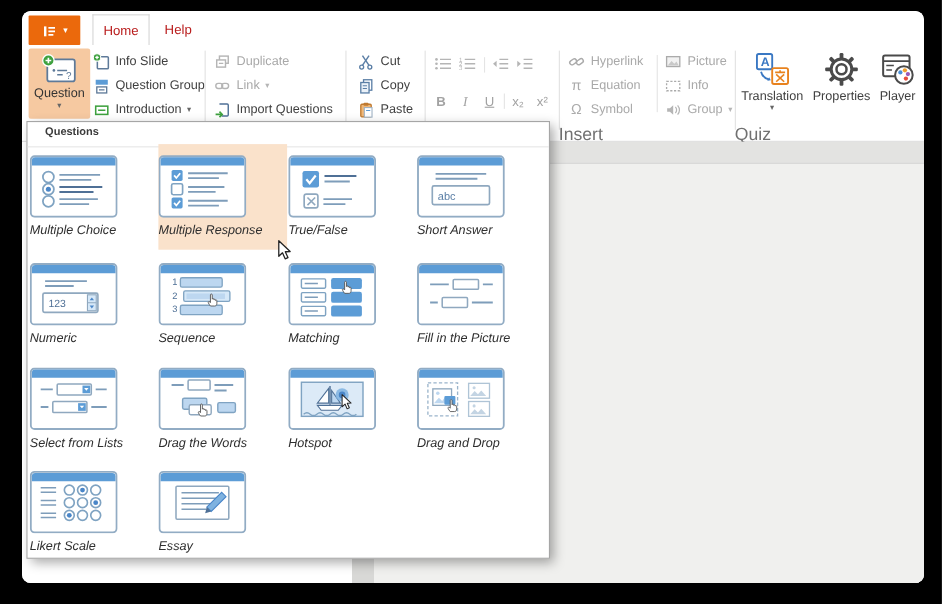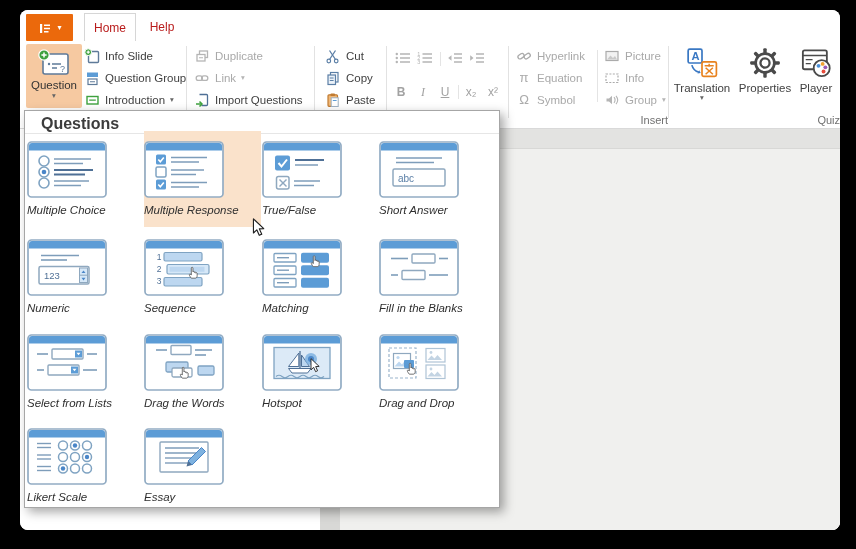--- a/index.html
+++ b/index.html
@@ -25,32 +25,32 @@
   .caret.dis{color:#B5B5B5;}
   .r-item{position:absolute;height:18px;display:flex;align-items:center;gap:5px;white-space:nowrap;cursor:default;}
   .r-label{font-size:11.5px;color:#3F3F3F;}
   .r-item.disabled .r-label{color:#A9A9A9;}
   .sep{position:absolute;top:5px;width:1px;height:72px;background:#E2E2E2;}
   .mini-sep{position:absolute;width:1px;background:#E4E4E4;}
   .fmt-btn{position:absolute;top:42px;width:18px;height:18px;text-align:center;font-size:12px;color:#A2A2A2;line-height:18px;}
   .fmt-icon{position:absolute;top:9px;}
   .big-btn{position:absolute;top:2px;height:72px;display:flex;flex-direction:column;align-items:center;cursor:default;}
   .big-label{font-size:11.5px;color:#3F3F3F;margin-top:3px;}
-  .group-label{position:absolute;top:73px;text-align:right;font-size:11px;color:#717171;}
+  .group-label{position:absolute;top:73px;text-align:left;font-size:16px;color:#717171;}
   .glyph-icon{font-size:13px;color:#ABABAB;width:16px;text-align:center;line-height:16px;}
   
   .workspace{position:absolute;left:0;top:119px;right:0;bottom:0;background:#fff;}
   .splitter{position:absolute;left:300px;top:0;bottom:0;width:20px;background:#D8D8D6;}
   .right-panel{position:absolute;left:320px;right:0;top:0;bottom:0;background:#F0F0EE;}
   .right-strip{position:absolute;left:0;right:0;top:0;height:19px;background:#E3E3E1;border-bottom:1px solid #D8D8D6;}
   
   .dropdown{position:absolute;left:4px;top:100px;width:476px;height:398px;background:#fff;
             border:1px solid #A6A6A6;box-shadow:4px 4px 10px rgba(0,0,0,.35);z-index:10;box-sizing:border-box;}
   .dd-header{position:absolute;left:0;top:0;right:0;height:22px;border-bottom:1px solid #E6E6E6;}
-  .dd-title{position:absolute;left:16px;top:4px;font-size:16px;font-weight:bold;color:#3C3C3C;}
+  .dd-title{position:absolute;left:16px;top:4px;font-size:10px;font-weight:bold;color:#3C3C3C;}
   .tile{position:absolute;width:117px;height:96px;box-sizing:border-box;padding-top:10px;
         display:flex;flex-direction:column;align-items:flex-start;cursor:default;}
   .tile.hl{background:#FAE2CB;}
   .tile-label{font-size:11.5px;color:#2F2F2F;margin-top:6px;white-space:nowrap;font-style:italic;}
   .cursor{position:absolute;left:232px;top:208px;z-index:20;}
 </style>
 </head>
 <body>
 
 <svg width="0" height="0" style="position:absolute">
@@ -476,21 +476,21 @@
         <path d="M2,9.5 V5 Q2,2 5,2 H75 Q78,2 78,5 V9.5 Z" fill="#5C9CD6"></path>
         <g stroke="#7E9DBA" stroke-width="1.6">
           <line x1="12" y1="19.5" x2="29" y2="19.5"></line>
               <line x1="60" y1="19.5" x2="69" y2="19.5"></line>
           <line x1="12" y1="36" x2="19" y2="36"></line>
               <line x1="50" y1="36" x2="69" y2="36"></line>
         </g>
         <rect x="33" y="15" width="23" height="9" rx="1" fill="#fff" stroke="#8FA8BF" stroke-width="1.4"></rect>
         <rect x="23" y="31.5" width="23" height="9" rx="1" fill="#fff" stroke="#8FA8BF" stroke-width="1.4"></rect>
       </svg>
-      <div class="tile-label">Fill in the Blanks</div>
+      <div class="tile-label">Fill in the Picture</div>
     </div>
 
     <div class="tile" style="left:2px;top:213px">
       <svg width="80" height="57" viewBox="0 0 80 57">
         <rect x="1" y="1" width="78" height="55" rx="3.5" fill="#fff" stroke="#92ACC4" stroke-width="1.7"></rect>
         <path d="M2,9.5 V5 Q2,2 5,2 H75 Q78,2 78,5 V9.5 Z" fill="#5C9CD6"></path>
         <g stroke="#7E9DBA" stroke-width="1.6">
           <line x1="10" y1="20" x2="21" y2="20"></line>
               <line x1="60" y1="20" x2="70" y2="20"></line>
           <line x1="10" y1="36" x2="17" y2="36"></line>

